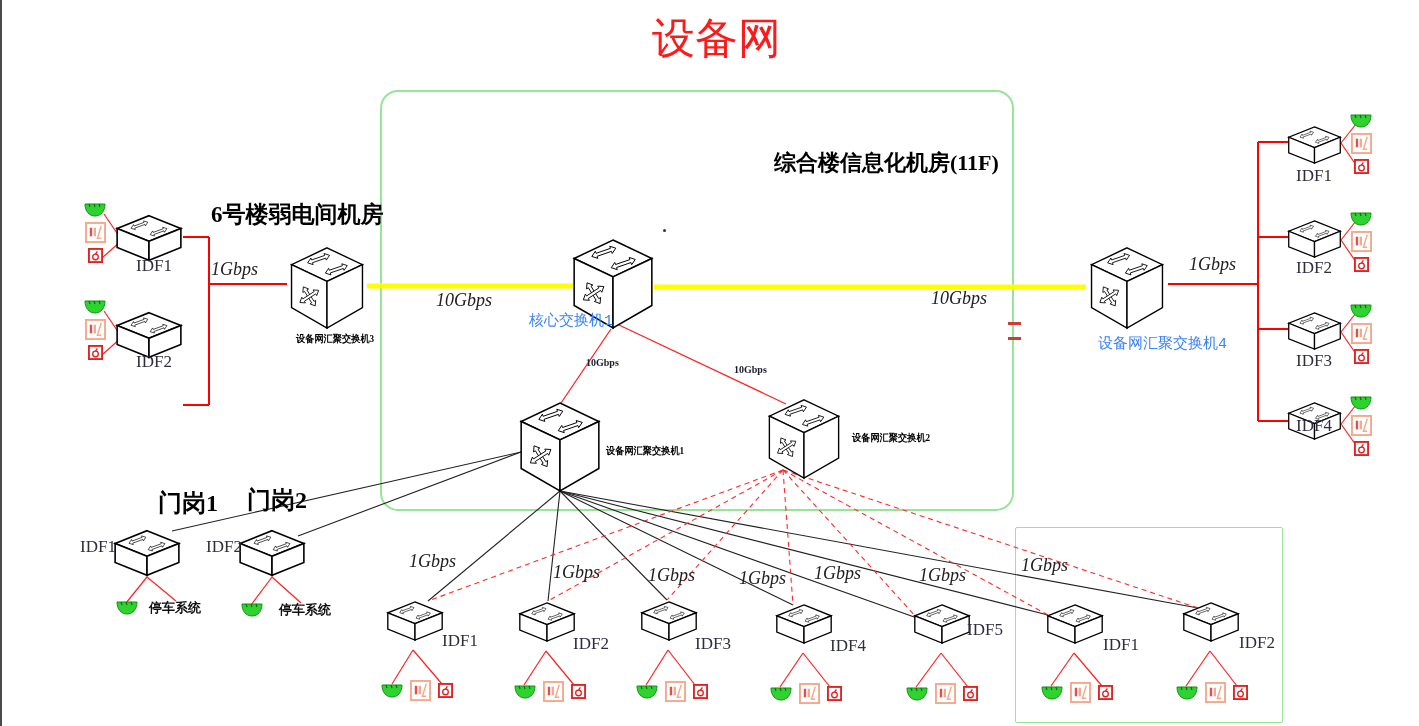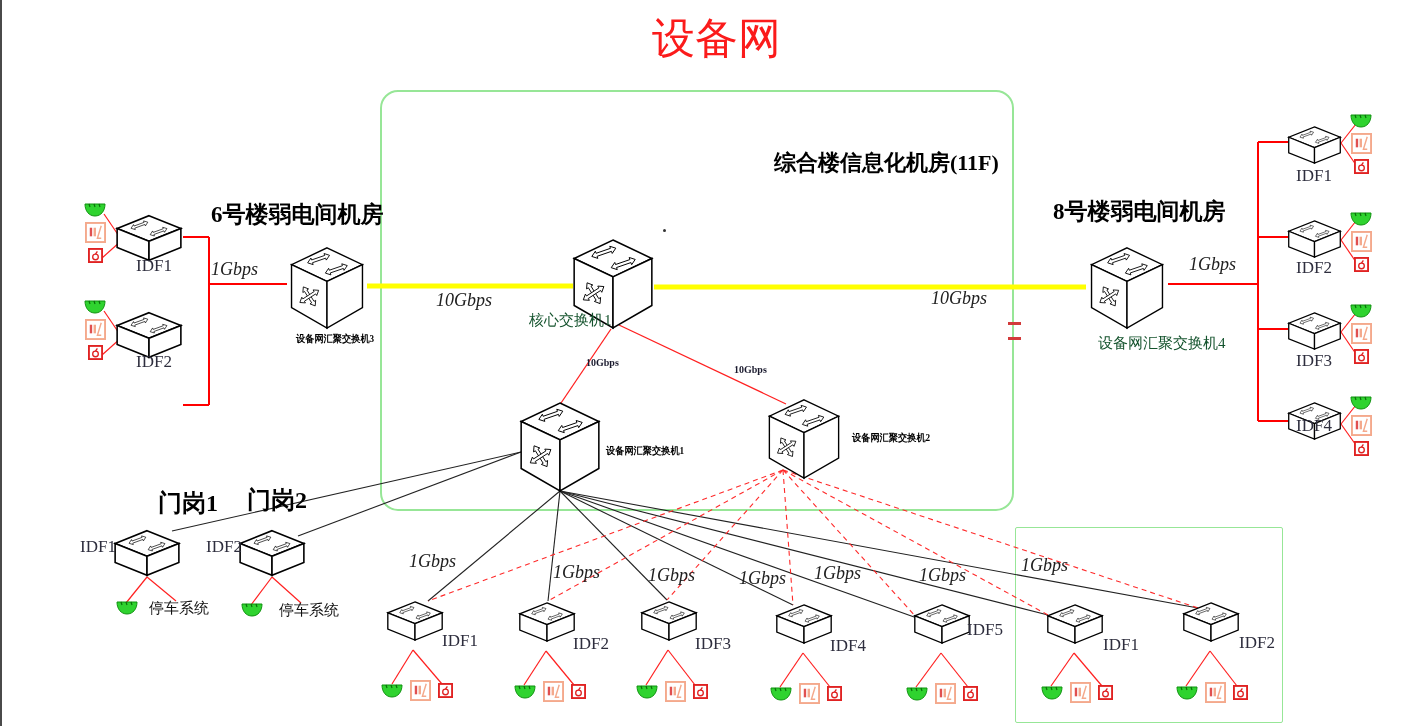--- a/index.html
+++ b/index.html
@@ -8,26 +8,26 @@
   .edge-line{position:absolute;left:0;top:0;width:2px;height:726px;background:#4a4a4a;}
   .room-box{position:absolute;border:2px solid #97e697;border-radius:18px;background:transparent;}
   .room-box.small{border-width:1.5px;border-radius:2px;}
   svg.overlay{position:absolute;left:0;top:0;z-index:2;}
   .node{position:absolute;z-index:3;}
   .lbl{position:absolute;white-space:nowrap;color:#1c1c1c;z-index:4;}
   .title{font-size:43px;color:#fb1b1b;font-family:"Liberation Sans","DejaVu Sans",sans-serif;}
   .room-title{font-size:23px;font-weight:bold;color:#000;}
   .room-title.main{font-size:22px;}
   .idf{font-size:17px;color:#2e2e3e;}
-  .sw-name{font-size:15px;color:#14532d;}
+  .sw-name{font-size:15px;color:#3b82f6;font-family:Liberation Mono, monospace;}
   .sw-name-sm{font-size:10px;font-weight:bold;color:#000;transform:scaleX(.92);transform-origin:left;}
   .gbps{font-size:18px;color:#202020;font-style:italic;}
   .gbps-sm{font-size:10px;color:#1a1a2e;font-weight:bold;}
   .gate-title{font-size:24px;font-weight:bold;color:#000;}
-  .parking{font-size:15px;font-weight:normal;color:#111;text-align:right;}
+  .parking{font-size:13px;font-weight:bold;color:#111;text-align:right;}
   .trio{position:absolute;display:flex;align-items:center;gap:7px;z-index:3;}
   .trio-v{position:absolute;display:flex;flex-direction:column;align-items:center;gap:5px;z-index:3;}
   .dot{position:absolute;width:3px;height:3px;background:#333;border-radius:50%;z-index:4;}
   .red-dash{position:absolute;width:13px;height:2.5px;background:#d23a3a;z-index:4;}
 </style>
 </head>
 <body>
 
 <div id="canvas">
 
@@ -412,21 +412,20 @@
       </svg>
     <svg width="15" height="15" viewBox="0 0 16 16">
         <use href="#alarm"></use>
       </svg>
   </div>
 
   <div class="lbl title" style="left:652px;top:10px;">设备网</div>
 
   <div class="lbl room-title main" style="left:762px;top:148px;margin-left:12px;">综合楼信息化机房(11F)</div>
   <div class="lbl room-title" style="left:211px;top:199px;">6号楼弱电间机房</div>
-  <div class="lbl room-title" style="left:1053px;top:196px;">8号楼弱电间机房</div>
 
   <div class="lbl sw-name" style="left:529px;top:311px;">核心交换机1</div>
   <div class="lbl sw-name-sm" style="left:606px;top:444px;">设备网汇聚交换机1</div>
   <div class="lbl sw-name-sm" style="left:852px;top:431px;">设备网汇聚交换机2</div>
   <div class="lbl sw-name-sm" style="left:296px;top:332px;">设备网汇聚交换机3</div>
   <div class="lbl sw-name" style="left:1098px;top:334px;">设备网汇聚交换机4</div>
 
   <div class="lbl idf" style="left:136px;top:256px;">IDF1</div>
   <div class="lbl idf" style="left:136px;top:352px;">IDF2</div>
   <div class="lbl idf" style="left:1296px;top:166px;">IDF1</div>

